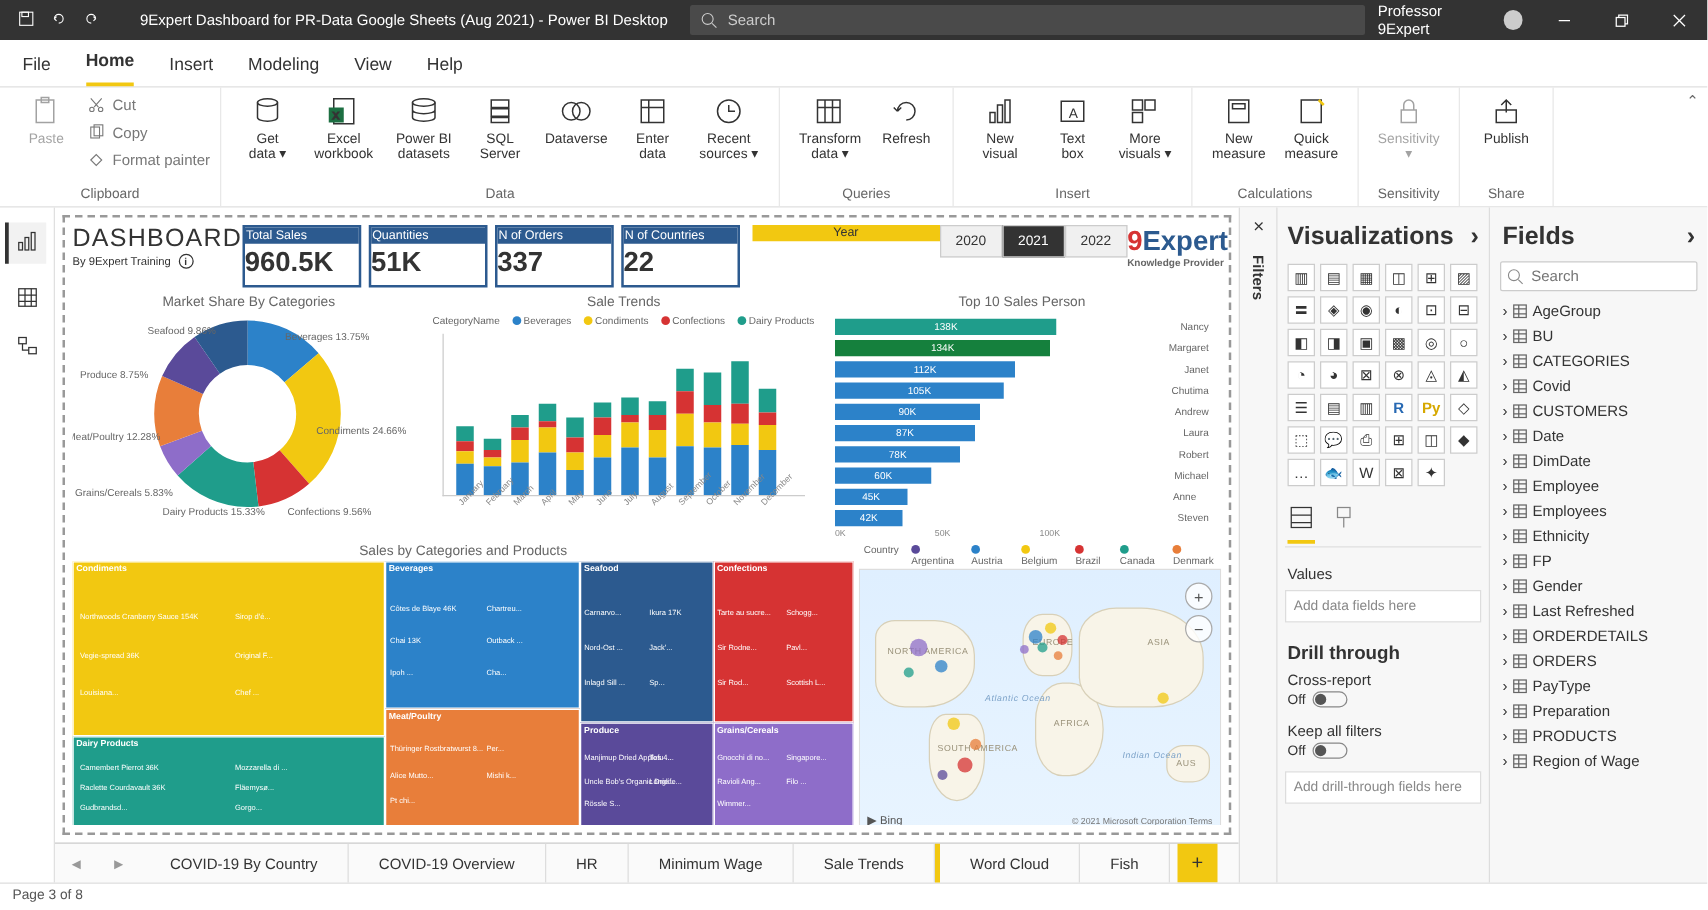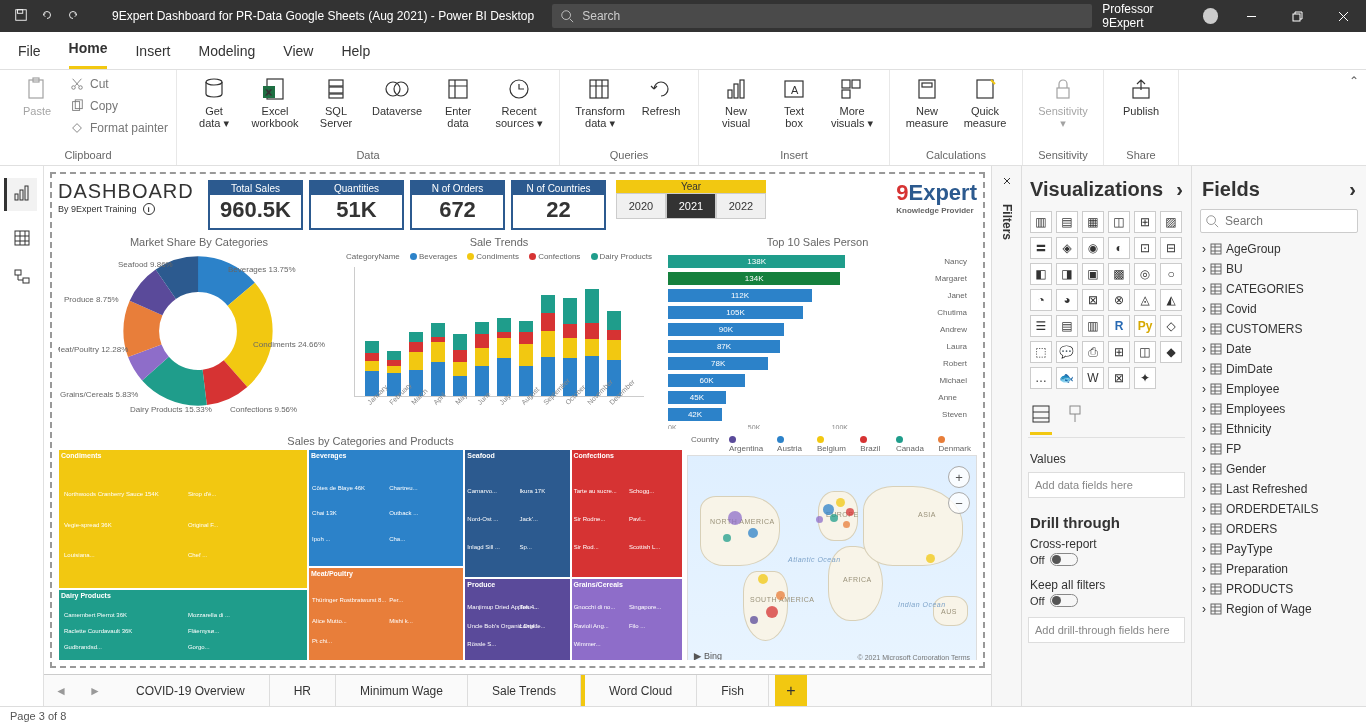--- a/index.html
+++ b/index.html
@@ -45,24 +45,24 @@
 
 
 .canvas-wrap { flex: 1; display: flex; flex-direction: column; min-width: 0; }
 .canvas { flex: 1; overflow: hidden; padding: 6px; }
 .dash { width: 100%; height: 100%; border: 2px dashed #999; background: #fff; display: flex; flex-direction: column; padding: 6px; gap: 4px; position: relative; }
 .row1 { display: flex; gap: 0; height: 50px; }
 .dash-title { width: 150px; }
 .dash-title h1 { font-size: 20px; font-weight: 400; letter-spacing: 1px; }
 .dash-title .sub { font-size: 9px; display: flex; align-items: center; gap: 6px; }
 .kpis { display: flex; gap: 6px; }
-.kpi { border: 2px solid #2c5a8f; width: 95px; text-align: center; }
+.kpi { border: 2px solid #2c5a8f; width: 95px; }
 .kpi .h { background: #2c5a8f; color: #fff; font-size: 10px; padding: 1px; }
 .kpi .v { font-size: 22px; font-weight: 700; padding: 2px 0; }
-.year-seg { display: flex; margin-left: 10px; align-items: flex-start; flex-direction: column; }
+.year-seg { display: flex; margin-left: 10px; align-items: flex-start; flex-direction: row; }
 .year-seg .yh { background: #f2c811; color: #333; font-size: 10px; width: 150px; text-align: center; padding: 1px; }
 .year-seg .ys { display: flex; }
 .year-seg .y { width: 50px; height: 26px; background: #f0f0f0; border: 1px solid #ccc; font-size: 11px; display: flex; align-items: center; justify-content: center; }
 .year-seg .y.active { background: #333; color: #fff; }
 .logo { margin-left: auto; font-size: 22px; font-weight: 600; }
 .logo span.n { color: #d63333; }
 .logo span.e { color: #2c5a8f; }
 .logo .sub2 { font-size: 8px; color: #666; }
 
 .row2 { display: flex; gap: 4px; height: 195px; }
@@ -111,21 +111,21 @@
 
 .status { height: 22px; border-top: 1px solid #ddd; font-size: 11px; padding: 3px 10px; display: flex; justify-content: space-between; color: #555; }
 
 
 .donut { position: relative; width: 150px; height: 150px; margin: 0 auto; }
 .dtext { position: absolute; font-size: 8px; color: #666; white-space: nowrap; }
 .stbars { display: flex; align-items: flex-end; height: 130px; gap: 8px; padding: 0 10px; border-left: 1px solid #ccc; border-bottom: 1px solid #ccc; margin: 4px 10px 0; position: relative; }
 .stbar { width: 14px; display: flex; flex-direction: column-reverse; }
 .seg { width: 100%; }
 .xt { font-size: 7px; transform: rotate(-45deg); transform-origin: top left; color: #888; width: 14px; position: relative; top: 4px; left: 2px; }
-.legend { display: flex; gap: 10px; font-size: 8px; justify-content: space-between; padding: 2px; color: #666; }
+.legend { display: flex; gap: 10px; font-size: 8px; justify-content: flex-start; padding: 2px; color: #666; }
 .legend .d { width: 7px; height: 7px; border-radius: 50%; display: inline-block; margin-right: 2px; vertical-align: middle; }
 .hbars { padding: 4px 70px 4px 10px; position: relative; }
 .hbar-row { display: flex; align-items: center; height: 15px; margin-bottom: 2px; }
 .hbar-b { height: 13px; background: #2c82c9; color: #fff; font-size: 8px; display: flex; align-items: center; justify-content: center; }
 .hbar-l { position: absolute; font-size: 8px; color: #666; margin-left: 4px; }
 .treemap { width: 100%; height: 215px; position: relative; font-size: 7px; color: #fff; }
 .tm { position: absolute; padding: 2px; overflow: hidden; border: 1px solid #fff; }
 .map { background: linear-gradient(#dfefff, #e8f4ff); height: 210px; position: relative; border: 1px solid #ddd; overflow: hidden; }
 .continent { position: absolute; background: #f8f4e8; border: 1px solid #d8d0b8; }
 .map-dot { position: absolute; border-radius: 50%; opacity: 0.75; }
@@ -241,20 +241,27 @@
           <span>Get<br>data ▾</span>
         </div>
       <div class="rbtn wide">
           <svg viewBox="0 0 28 26">
             <rect x="6" y="3" width="16" height="20"></rect>
             <rect x="2" y="10" width="12" height="12" fill="#1d6f42" stroke="none"></rect>
             <text x="5" y="19" fill="#fff" font-size="8">X</text>
           </svg>
           <span>Excel<br>workbook</span>
         </div>
+      <div class="rbtn wide">
+          <svg viewBox="0 0 28 26">
+            <ellipse cx="14" cy="6" rx="9" ry="3"></ellipse>
+            <path d="M5 6 V12 A9 3 0 0 0 23 12 V6 M5 12 V18 A9 3 0 0 0 23 18 V12"></path>
+          </svg>
+          <span>Power BI<br>datasets</span>
+        </div>
       <div class="rbtn">
           <svg viewBox="0 0 28 26">
             <rect x="7" y="4" width="14" height="6"></rect>
             <rect x="7" y="11" width="14" height="6"></rect>
             <rect x="7" y="18" width="14" height="4"></rect>
           </svg>
           <span>SQL<br>Server</span>
         </div>
       <div class="rbtn wide">
           <svg viewBox="0 0 28 26">
@@ -407,21 +414,21 @@
               <div class="kpi">
                 <div class="h">Total Sales</div>
                 <div class="v">960.5K</div>
               </div>
               <div class="kpi">
                 <div class="h">Quantities</div>
                 <div class="v">51K</div>
               </div>
               <div class="kpi">
                 <div class="h">N of Orders</div>
-                <div class="v">672</div>
+                <div class="v">337</div>
               </div>
               <div class="kpi">
                 <div class="h">N of Countries</div>
                 <div class="v">22</div>
               </div>
             </div>
           <div class="year-seg">
             <div class="yh">Year</div>
             <div class="ys" id="years">
                 <div class="y ">2020</div>
@@ -678,20 +685,21 @@
               <div class="map-cred"><span>© 2021 Microsoft Corporation</span> <u>Terms</u></div>
             </div>
           </div>
         </div>
       </div>
     </div>
     <div class="page-tabs">
       <div class="nav">◄</div>
       <div class="nav">►</div>
       <div id="pagetabs" style="display:flex">
+          <div class="pt  ">COVID-19 By Country</div>
           <div class="pt  ">COVID-19 Overview</div>
           <div class="pt  ">HR</div>
           <div class="pt  ">Minimum Wage</div>
           <div class="pt  ">Sale Trends</div>
           <div class="pt  wc">Word Cloud</div>
           <div class="pt  ">Fish</div>
         </div>
       <div class="add">+</div>
       <div style="flex:1"></div>
     </div>

